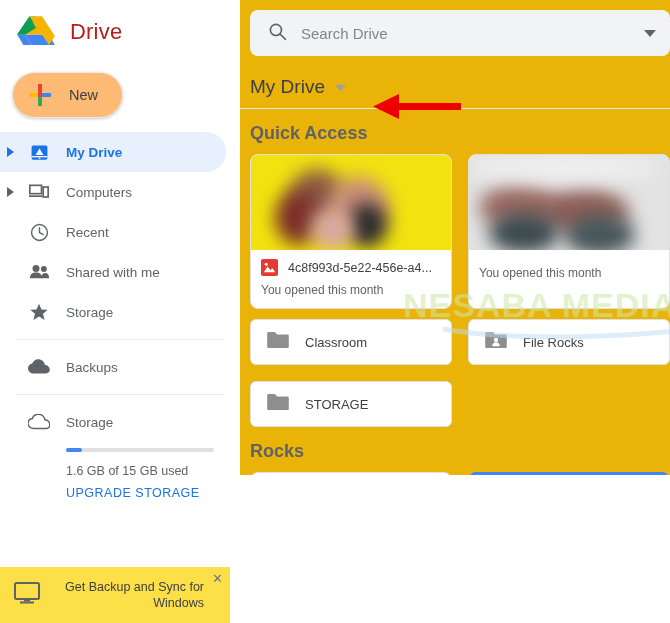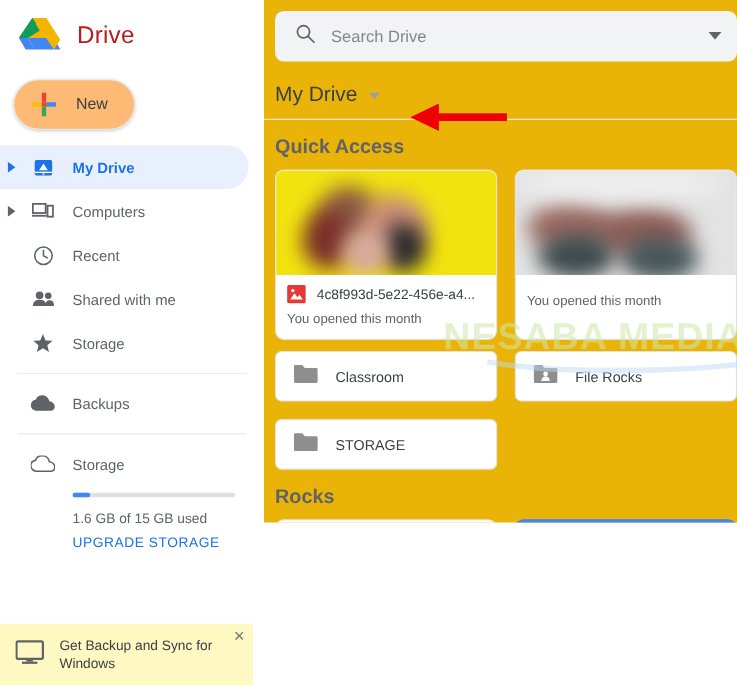--- a/index.html
+++ b/index.html
@@ -62,23 +62,24 @@
   .bar-fill { height: 4px; background: #4285f4; border-radius: 2px; }
   .storage-used { font-size: 12.5px; color: #5f6368; margin: 12px 0 0 66px; }
   .upgrade {
     font-size: 12.5px; color: #1a73e8; margin: 8px 0 0 66px;
     letter-spacing: .5px; cursor: pointer; display: inline-block;
   }
 
   .promo {
     position: absolute; left: 0; bottom: 0;
     width: 230px; min-height: 56px;
-    background: #fef9c3;
+    background: #fde047;
     display: flex; align-items: center; gap: 14px;
     padding: 10px 18px 10px 14px;
+    text-align: right;
   }
   .promo-text { font-size: 12.5px; color: #3c4043; line-height: 16px; max-width: 150px; }
   .promo-close {
     position: absolute; top: 5px; right: 7px;
     font-size: 13px; color: #70757a; cursor: pointer; line-height: 1;
   }
 
   
   .main { flex: 1; height: 475px; position: relative; background: #eab308; overflow: hidden; }
   .searchbar {

